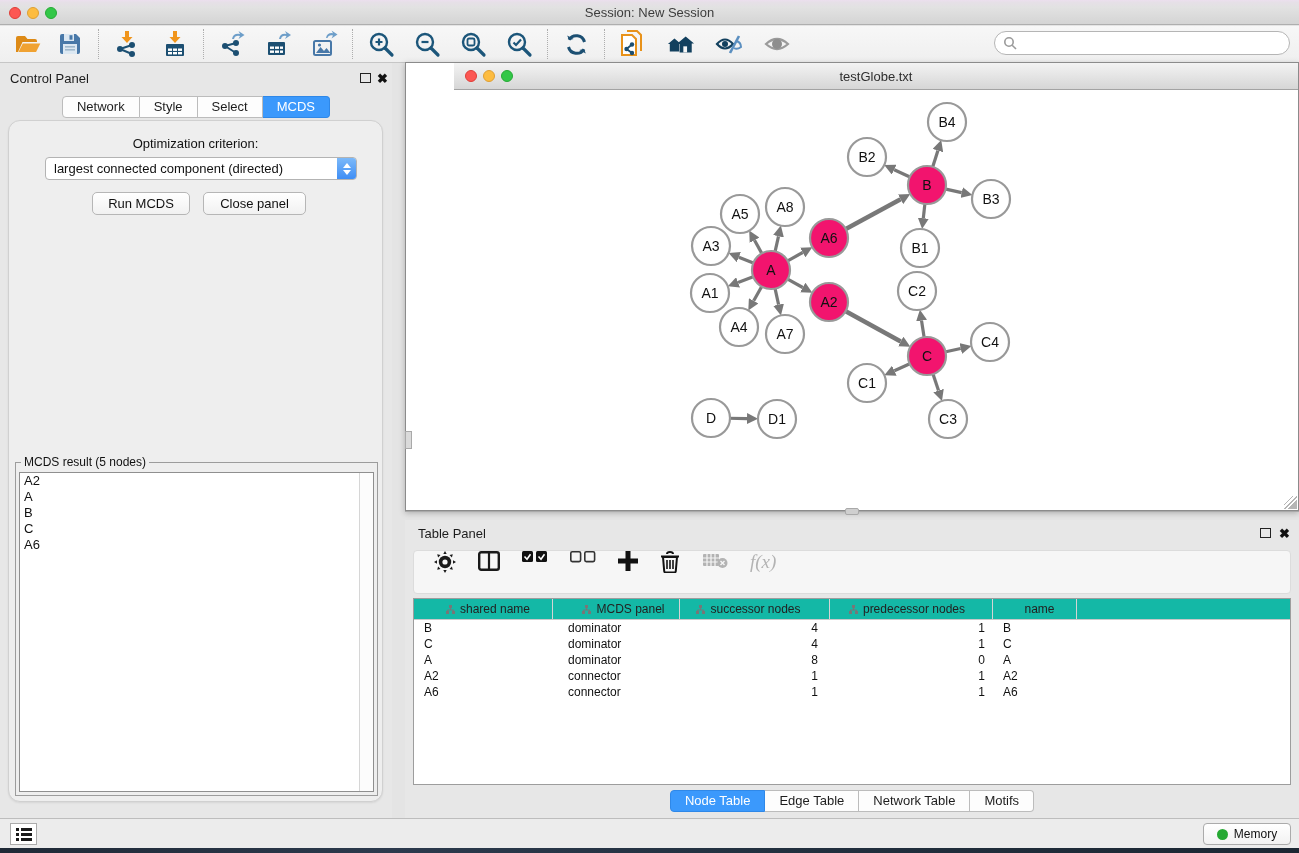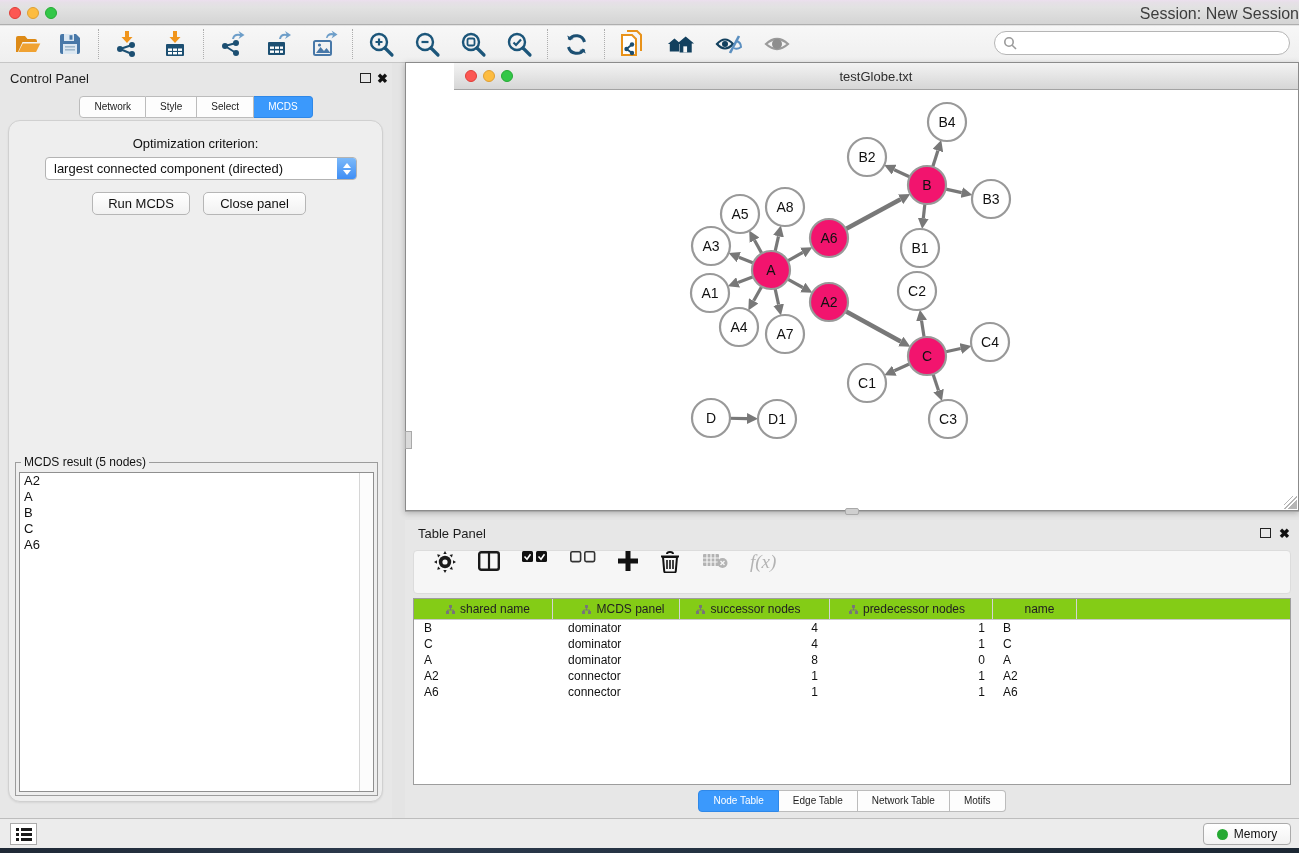--- a/index.html
+++ b/index.html
@@ -4,21 +4,21 @@
 <style>
   * { margin:0; padding:0; box-sizing:border-box; }
   html,body { width:1299px; height:853px; }
   body { font-family:"Liberation Sans", sans-serif; background:#232d3a; overflow:hidden; }
   #app { position:absolute; top:0; left:0; width:1299px; height:848px; background:#e4e4e4; }
 
   
   .titlebar { position:absolute; top:0; left:0; width:1299px; height:25px;
     background:linear-gradient(#ecdfee 0%, #e6e0e7 10%, #e2e2e2 30%, #d4d4d4 100%);
     border-bottom:1px solid #aeaeae; }
-  .titlebar .title { position:absolute; width:100%; text-align:right; top:5px; font-size:16px; color:#3d3d3d; }
+  .titlebar .title { position:absolute; width:100%; text-align:center; top:5px; font-size:13px; color:#3d3d3d; }
   .tl { position:absolute; width:12px; height:12px; border-radius:50%; top:7px; }
   .tl.red { background:#fc5753; border:1px solid #df3e38; }
   .tl.yellow { background:#fdbc40; border:1px solid #de9f34; }
   .tl.green { background:#33c748; border:1px solid #27aa35; }
 
   
   .toolbar { position:absolute; top:26px; left:0; width:1299px; height:37px;
     background:linear-gradient(#f7f7f7,#efefef); border-bottom:1px solid #c6c6c6;
     display:flex; align-items:center; }
   .tb-group { display:flex; align-items:center; gap:14px; padding:0 14px; }
@@ -27,21 +27,21 @@
   .searchbox { position:absolute; right:9px; top:5px; width:296px; height:24px; background:#fff;
     border:1px solid #b5b5b5; border-radius:12px; display:flex; align-items:center; padding-left:8px; }
   .searchbox input { border:none; outline:none; background:transparent; font-size:12px; width:250px; }
 
   
   .control-panel { position:absolute; top:63px; left:0; width:392px; height:755px; background:#e7e7e7; }
   .panel-head { position:absolute; top:8px; left:10px; font-size:13px; color:#1d1d1d; }
   .float-btn { position:absolute; width:11px; height:10px; border:1.6px solid #222; background:transparent; }
   .close-btn { position:absolute; font-size:13px; font-weight:bold; color:#111; line-height:10px; }
   .cp-tabs { position:absolute; top:33px; left:0; width:392px; display:flex; justify-content:center; }
-  .tab { height:22px; line-height:20px; padding:0 14px; font-size:10px; color:#1d1d1d; text-align:center;
+  .tab { height:22px; line-height:20px; padding:0 14px; font-size:13px; color:#1d1d1d; text-align:center;
     background:#fdfdfd; border:1px solid #bcbcbc; border-left:none; cursor:pointer; }
   .tab:first-child { border-left:1px solid #bcbcbc; border-radius:4px 0 0 4px; }
   .tab:last-child { border-radius:0 4px 4px 0; }
   .tab.selected { background:#3b99fc; border-color:#2f88e8; color:#fff; }
   .cp-body { position:absolute; top:57px; left:8px; width:375px; height:682px; background:#eeeeee;
     border:1px solid #d0d0d0; border-radius:12px; box-shadow:0 1px 2px rgba(0,0,0,.08); }
   .opt-label { position:absolute; top:15px; width:100%; text-align:center; font-size:13px; color:#111; }
   .dropdown { position:absolute; top:36px; left:36px; width:312px; height:23px; background:#fff;
     border:1px solid #b3b3b3; border-radius:4px; display:flex; align-items:center; cursor:pointer; }
   .dropdown .dd-text { flex:1; font-size:13px; color:#111; padding-left:8px; white-space:nowrap; }
@@ -71,21 +71,21 @@
 
   
   .table-panel { position:absolute; top:520px; left:405px; width:894px; height:298px; background:#e7e7e7; }
   .split-line { position:absolute; top:-9px; left:0; width:894px; height:1px; background:#a9a9a9; }
   .split-handle { position:absolute; top:-12px; left:440px; width:14px; height:7px; background:#cfcfcf; border:1px solid #a9a9a9; border-radius:2px; }
   .tp-toolbar { position:absolute; top:30px; left:8px; width:878px; height:44px; background:#f6f6f6;
     border:1px solid #dcdcdc; border-radius:4px; display:flex; align-items:flex-start; gap:22px; padding-left:20px; }
   .tp-icon { display:flex; align-items:center; justify-content:center; cursor:pointer; }
   .fx { font-family:"Liberation Serif", serif; font-style:italic; font-size:19px; color:#b3b3b3; }
   .node-table { position:absolute; top:78px; left:8px; width:878px; height:187px; background:#fff; border:1px solid #9d9d9d; }
-  .nt-header { display:flex; height:21px; background:#84cc16; border-bottom:1px solid #c9c9c9; }
+  .nt-header { display:flex; height:21px; background:#14b8a6; border-bottom:1px solid #c9c9c9; }
   .nt-hcell { display:flex; align-items:center; justify-content:center; gap:5px; font-size:12px; color:#222;
     border-right:1px solid #d4d4d4; cursor:pointer; }
   .nt-row { display:flex; height:16px; }
   .nt-cell { font-size:12px; color:#111; line-height:16px; white-space:nowrap; }
   .c0{width:139px; padding-left:10px;} .c1{width:127px; padding-left:15px;}
   .c2{width:150px; text-align:right; padding-right:12px;} .c3{width:163px; text-align:right; padding-right:8px;}
   .c4{width:84px; padding-left:10px;} .c5{flex:1;}
   .tp-tabs { position:absolute; top:270px; left:0; width:894px; display:flex; justify-content:center; }
 
   

